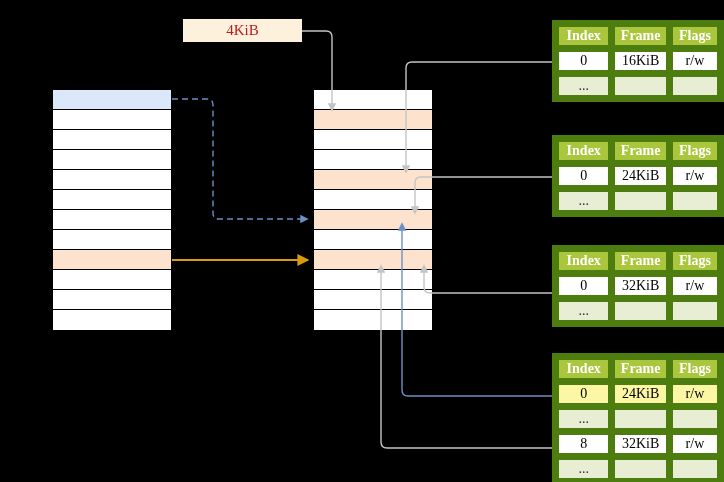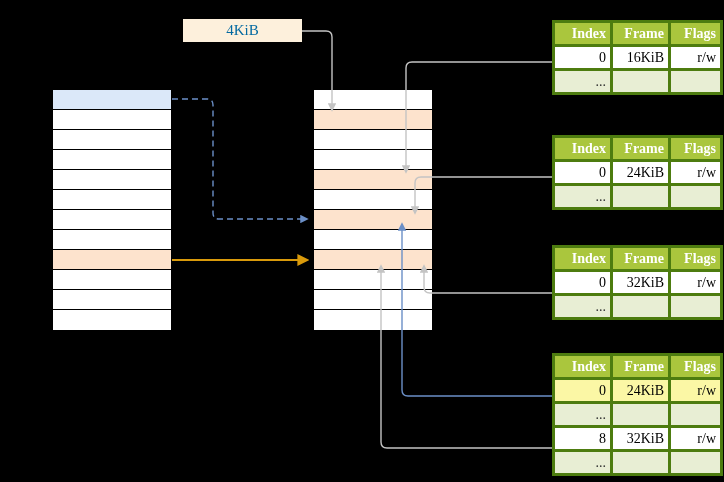--- a/index.html
+++ b/index.html
@@ -17,21 +17,21 @@
   }
 
   
   .size-label {
     position: absolute;
     left: 183px;
     top: 19px;
     width: 119px;
     height: 23px;
     background: #fdf0dc;
-    color: #0369a1;
+    color: #b91c1c;
     font-size: 15px;
     line-height: 23px;
     text-align: center;
     white-space: nowrap;
   }
 
   
   .cellcol {
     position: absolute;
     border: 1px solid #000000;
@@ -54,25 +54,25 @@
   
   .ptable {
     position: absolute;
     border-collapse: collapse;
     font-size: 14px;
     color: #000000;
     background: #ffffff;
     table-layout: fixed;
   }
   .ptable th, .ptable td {
-    border: 3px solid #4d7c0f;
+    border: 7px solid #4d7c0f;
     padding: 1px 4px;
     height: 24px;
     box-sizing: border-box;
-    text-align: right;
+    text-align: center;
     vertical-align: middle;
     overflow: hidden;
     white-space: nowrap;
   }
   .ptable th {
     background: #aac63d;
     color: #ffffff;
     font-weight: bold;
   }
   .ptable td { background: #ffffff; }

